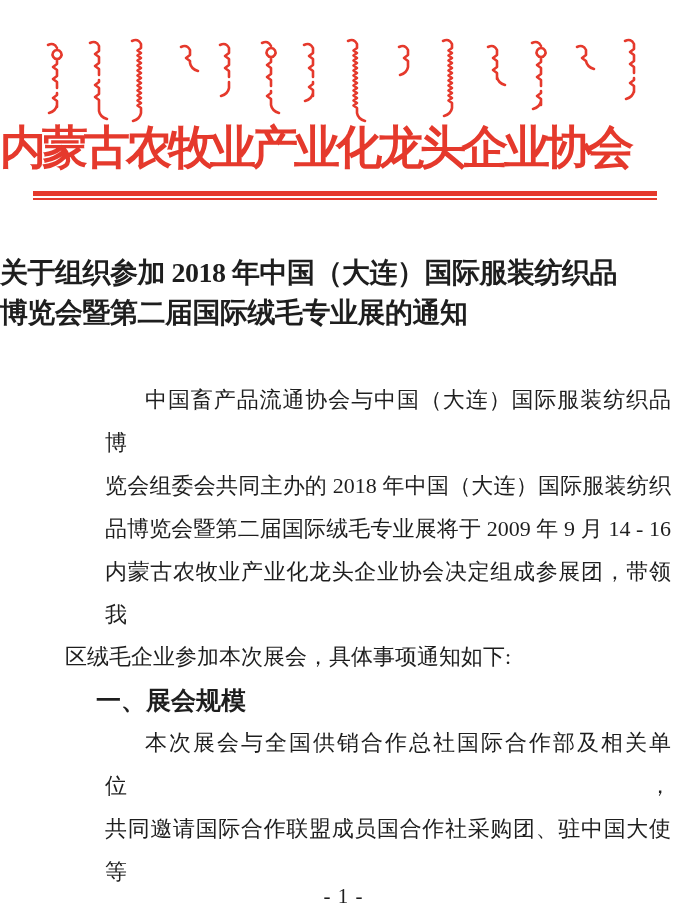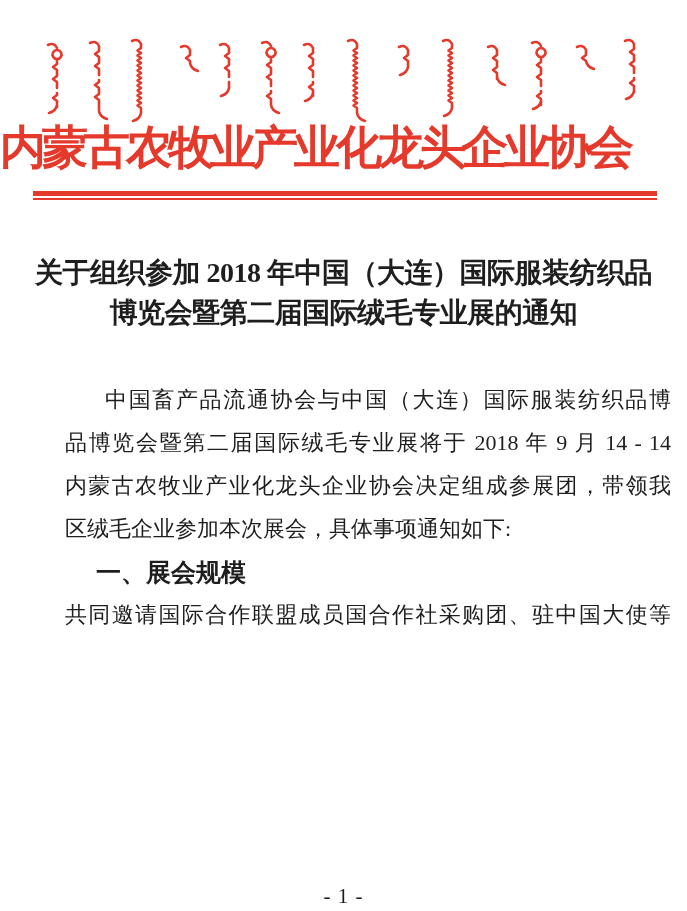--- a/index.html
+++ b/index.html
@@ -24,30 +24,30 @@
     text-align:left; font-weight:bold; font-size:46px; line-height:60px;
     letter-spacing:-4px; color:var(--red,#e5392c); white-space:nowrap;
   }
   
   .rule{ position:absolute; top:191px; left:33px; width:624px; }
   .rule .r1{ height:4.5px; background:var(--red,#e5392c); }
   .rule .r2{ height:2px;  background:var(--red,#e5392c); margin-top:2px; }
   
   .title{
     position:absolute; top:253px; left:0; width:100%;
-    text-align:center; font-weight:bold; font-size:28px; line-height:40px;
+    text-align:left; font-weight:bold; font-size:28px; line-height:40px;
     letter-spacing:-0.5px;
   }
   
   .docbody{
     position:absolute; top:379px; left:65px; width:606px;
     font-size:22px; line-height:42.9px;
   }
   .bl{ text-align:justify; }
-  .jl{ text-align-last:justify; }
+  .jl{ text-align-last:justify;margin-left:40px; }
   .ind{ text-indent:40px; }
   .h1{
     font-family:"Liberation Sans","DejaVu Sans",sans-serif;
     font-weight:bold; font-size:25px; text-indent:31px;
     text-align:right; text-align-last:left;
   }
   .pagenum{
     position:absolute; top:884px; left:0; width:100%;
     text-align:center; font-size:21px; letter-spacing:1px;
   }
@@ -81,21 +81,23 @@
     <div class="r2"></div>
   </div>
 
   <div class="title">
     <div>关于组织参加 2018 年中国（大连）国际服装纺织品</div>
     <div>博览会暨第二届国际绒毛专业展的通知</div>
   </div>
 
   <div class="docbody">
     <div class="bl ind jl">中国畜产品流通协会与中国（大连）国际服装纺织品博</div>
-    <div class="bl jl">品博览会暨第二届国际绒毛专业展将于 2018 年 9 月 14 - 14</div>
+    <div class="bl jl">览会组委会共同主办的 2018 年中国（大连）国际服装纺织</div>
+    <div class="bl jl">品博览会暨第二届国际绒毛专业展将于 2009 年 9 月 14 - 16</div>
     <div class="bl jl">内蒙古农牧业产业化龙头企业协会决定组成参展团，带领我</div>
     <div class="bl">区绒毛企业参加本次展会，具体事项通知如下:</div>
     <div class="bl h1">一、展会规模</div>
+    <div class="bl ind jl">本次展会与全国供销合作总社国际合作部及相关单位，</div>
     <div class="bl jl">共同邀请国际合作联盟成员国合作社采购团、驻中国大使等</div>
   </div>
 
   <div class="pagenum">- 1 -</div>
 </div>
 
 </body></html>

